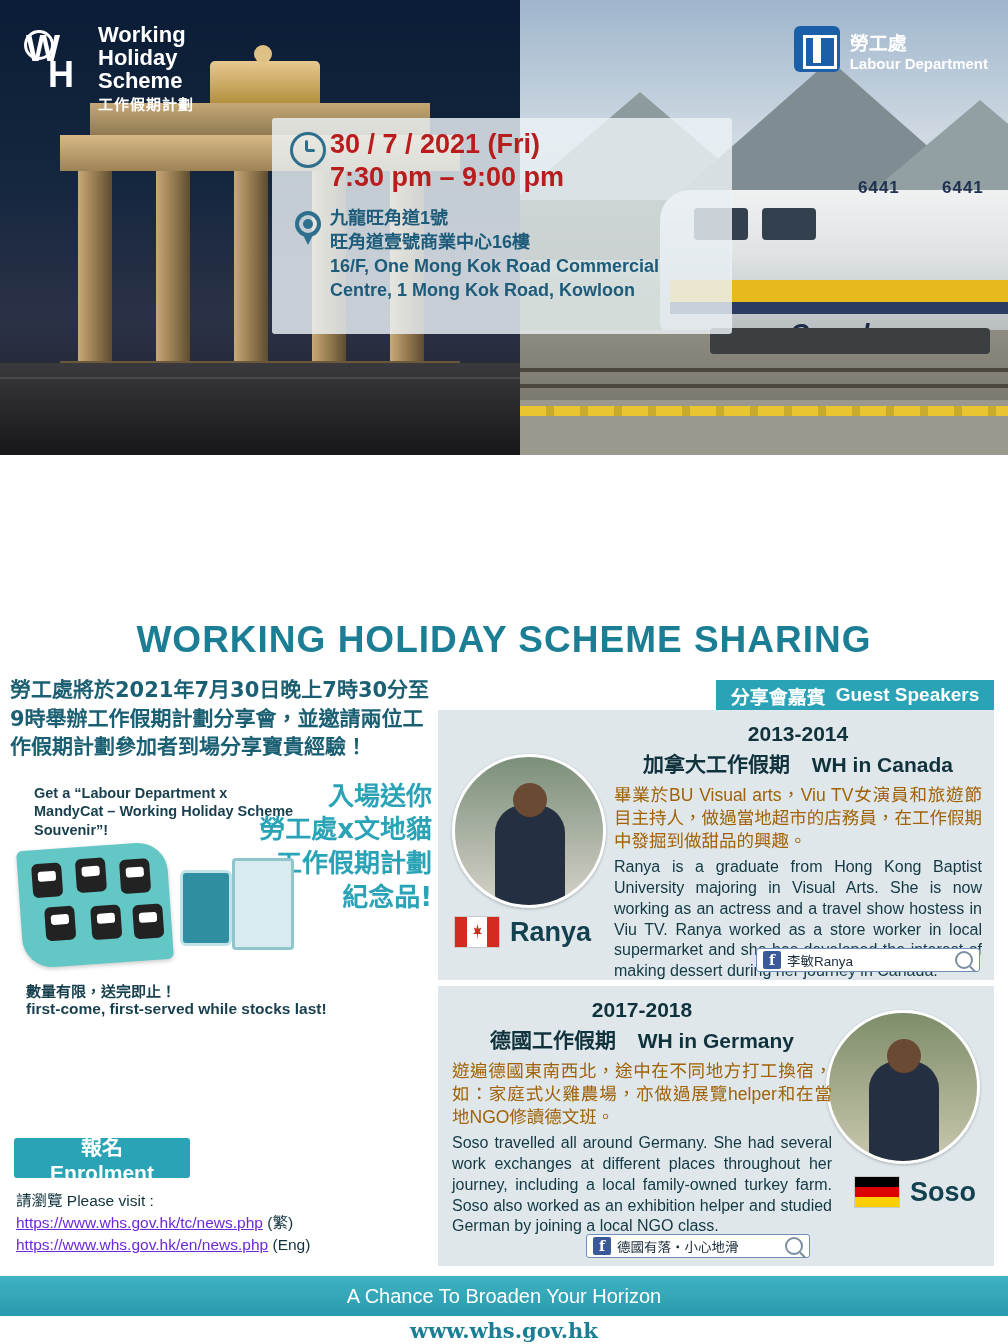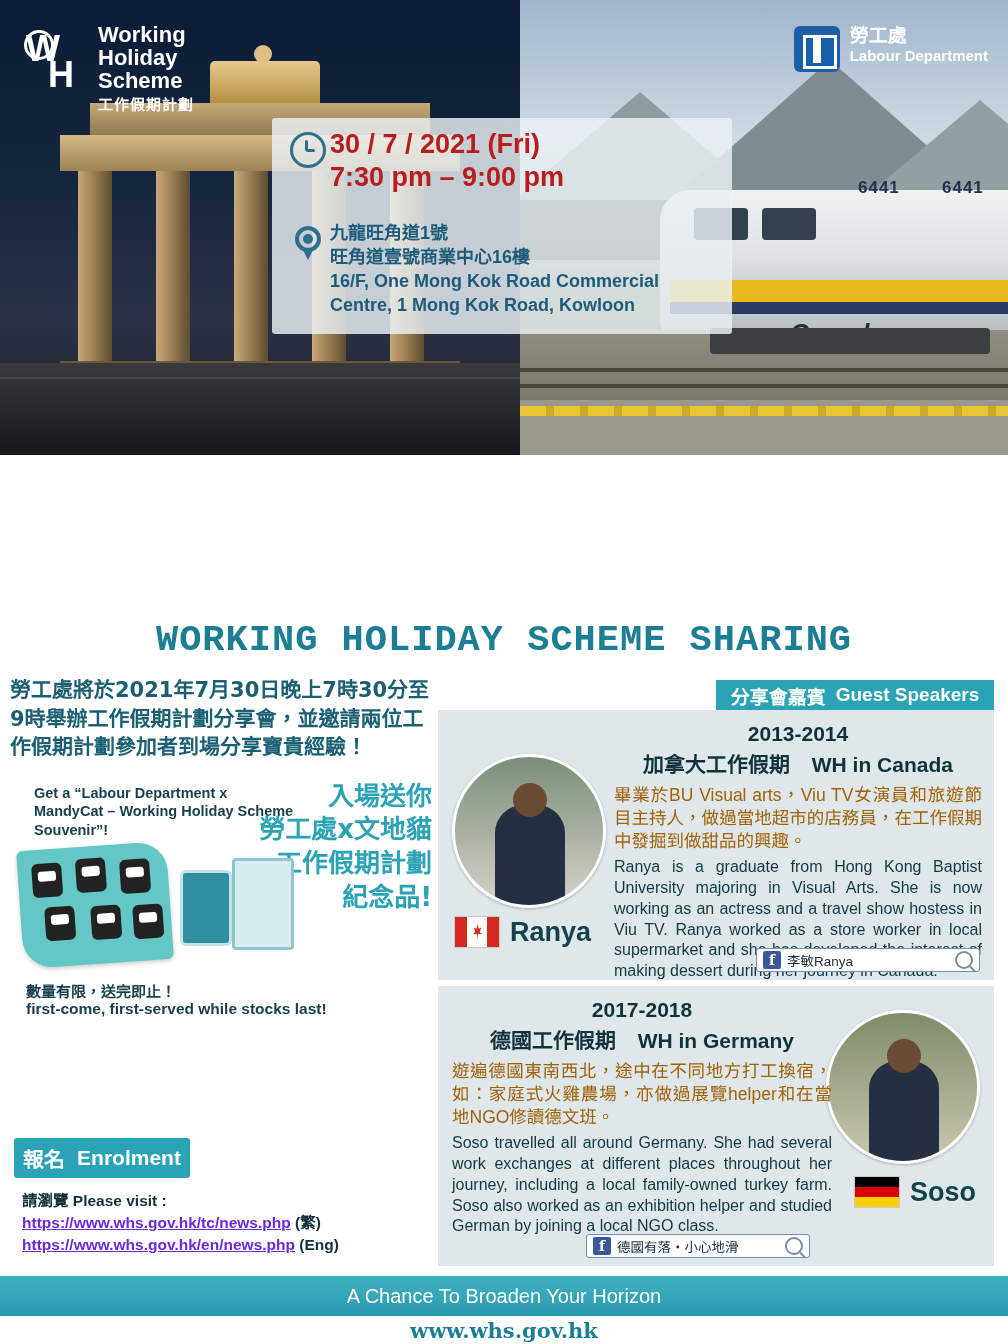--- a/index.html
+++ b/index.html
@@ -86,21 +86,21 @@
   .wh-logo{position:absolute;left:26px;top:24px;width:240px;height:92px;color:#fff;}
   .wh-mark{position:absolute;left:0;top:4px;width:62px;height:66px;font-weight:bold;}
   .wh-mark .w{position:absolute;left:0;top:0;font-size:36px;letter-spacing:-2px;}
   .wh-mark .h{position:absolute;left:22px;top:26px;font-size:36px;}
   .wh-mark .circ{position:absolute;left:-2px;top:2px;width:24px;height:24px;border:3px solid #fff;border-radius:50%;}
   .wh-text{position:absolute;left:72px;top:0;line-height:1.04;}
   .wh-text .l{font-size:22px;font-weight:bold;}
   .wh-text .cn{font-size:15px;font-weight:bold;margin-top:4px;letter-spacing:1px;}
 
   
-  .ld-logo{position:absolute;right:20px;top:26px;display:flex;align-items:flex-start;gap:10px;color:#fff;}
+  .ld-logo{position:absolute;right:20px;top:26px;display:flex;align-items:flex-end;gap:10px;color:#fff;}
   .ld-mark{width:46px;height:46px;background:#1a5fa8;border-radius:6px;position:relative;}
   .ld-mark:before{content:"";position:absolute;left:9px;top:9px;width:28px;height:28px;border:3px solid #fff;}
   .ld-mark:after{content:"";position:absolute;left:19px;top:9px;width:8px;height:28px;background:#fff;}
   .ld-txt .cn{font-size:19px;font-weight:bold;line-height:1.1;}
   .ld-txt .en{font-size:15px;font-weight:bold;}
 
   
   .band-title{
     position:absolute;left:0;top:455px;width:1008px;height:160px;
     background:linear-gradient(#2fa2b4 0%,#2898ab 55%,#1f7f94 100%);
@@ -110,21 +110,21 @@
     margin:0;color:#fff;font-size:80px;font-weight:bold;letter-spacing:6px;
     font-family:"DejaVu Sans","Liberation Sans",sans-serif;
     text-shadow:0 2px 3px rgba(0,0,0,.18);
   }
   .band-sub{
     position:absolute;left:0;top:615px;width:1008px;height:50px;
     display:flex;align-items:center;justify-content:center;
   }
   .band-sub h2{
     margin:0;color:#1b7e95;font-size:37px;font-weight:bold;letter-spacing:1px;
-    font-family:Liberation Mono, monospace;
+    font-family:Liberation Sans, sans-serif;
     text-transform:uppercase;
   }
 
   
   .content{position:absolute;left:0;top:668px;width:1008px;height:608px;}
 
   .col-left{position:absolute;left:10px;top:8px;width:424px;}
   .intro-cn{color:#1b5f73;font-size:21px;line-height:1.36;font-weight:bold;font-family:"DejaVu Sans","Liberation Sans",sans-serif;}
   .intro-en{color:#1b5f73;font-size:16.5px;line-height:1.3;margin-top:6px;text-align:justify;}
 
@@ -136,23 +136,23 @@
   .scarf .cat{position:absolute;width:30px;height:34px;background:#222;border-radius:6px;}
   .scarf .cat:after{content:"";position:absolute;left:6px;top:8px;width:18px;height:10px;background:#fff;border-radius:3px;}
   .tag{position:absolute;left:160px;top:30px;width:46px;height:70px;background:#2f8ea0;border-radius:6px;border:3px solid #bfe3e6;}
   .card{position:absolute;left:212px;top:18px;width:56px;height:86px;background:#d8ecef;border:3px solid #8fc6ce;border-radius:4px;}
   .souv-note-cn{position:absolute;left:16px;top:196px;font-size:15px;font-weight:bold;color:#173f4d;}
   .souv-note-en{position:absolute;left:16px;top:216px;font-size:15.5px;font-weight:bold;color:#173f4d;}
 
   .enrol-btn{
     position:absolute;left:14px;top:470px;width:176px;height:40px;
     background:#2aa3b6;color:#fff;display:flex;align-items:center;justify-content:center;
-    font-size:21px;font-weight:bold;border-radius:3px;
-  }
-  .enrol-links{position:absolute;left:22px;top:522px;font-size:15.5px;font-weight:bold;color:#10323d;line-height:1.42;}
+    font-size:21px;font-weight:bold;border-radius:3px;flex-direction:column;
+  }
+  .enrol-links{position:absolute;left:16px;top:522px;font-size:15.5px;font-weight:normal;color:#10323d;line-height:1.42;}
   .enrol-links a{color:#6d28d9;text-decoration:underline;}
 
   
   .guest-head{
     position:absolute;left:716px;top:12px;width:278px;height:30px;
     background:#2aa3b6;color:#fff;display:flex;align-items:center;justify-content:center;
     font-size:19px;font-weight:bold;
   }
   .speaker{position:absolute;left:438px;width:556px;background:#dfe7ea;}
   .sp1{top:42px;height:270px;}
@@ -272,21 +272,21 @@
     <div class="info-panel">
       <div class="info-line">
         <div class="info-ic">
             <span class="clock"></span>
           </div>
         <div class="date-txt">
           <div>30 / 7 / 2021 (Fri)</div>
           <div>7:30 pm – 9:00 pm</div>
         </div>
       </div>
-      <div class="info-line" style="margin-top:27px;">
+      <div class="info-line" style="margin-top:12px;">
         <div class="info-ic">
             <span class="pin">
               <i></i>
             </span>
           </div>
         <div class="addr-txt">
           <div>九龍旺角道1號</div>
           <div>旺角道壹號商業中心16樓</div>
           <div>16/F, One Mong Kok Road Commercial</div>
           <div>Centre, 1 Mong Kok Road, Kowloon</div>

